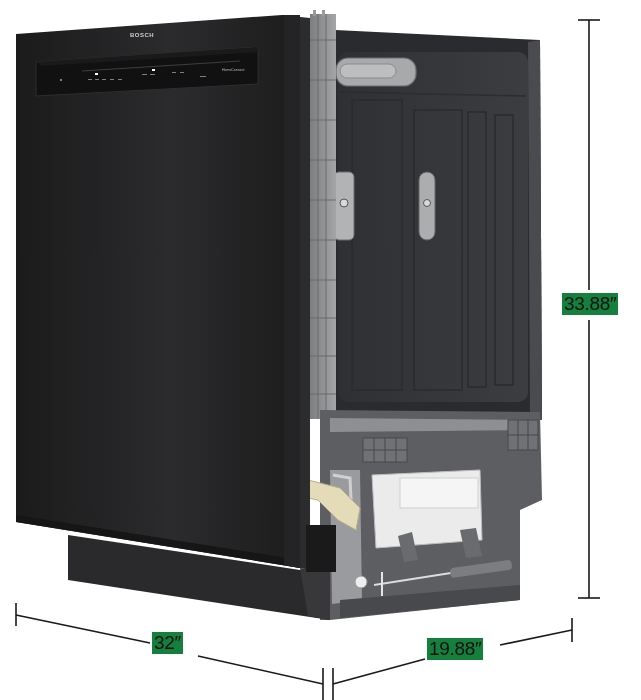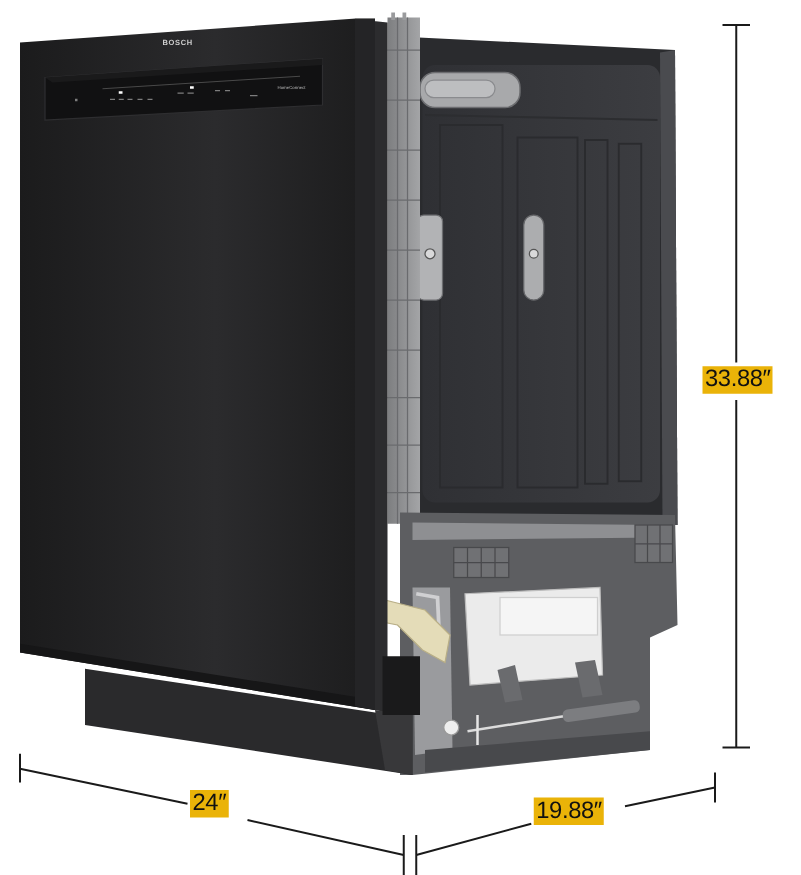--- a/index.html
+++ b/index.html
@@ -23,21 +23,21 @@
       position: absolute;
       left: 0; top: 0;
     }
     .dim-label {
       position: absolute;
       font-family: "Liberation Sans", sans-serif;
       color: #111111;
       font-size: 19px;
       letter-spacing: -0.3px;
       white-space: nowrap;
-      background: #eab308;
+      background: #15803d;
       padding: 0 2px;
       line-height: 22px;
     }
     .dim-height { left: 562px; top: 293px; }
     .dim-width  { left: 152px; top: 632px; }
     .dim-depth  { left: 427px; top: 638px; }
     .brand {
       position: absolute;
       left: 130px; top: 32px;
       font-size: 6px;
@@ -209,15 +209,15 @@
       <line x1="333" y1="684" x2="425" y2="659"></line>
       <line x1="500" y1="645" x2="572" y2="630"></line>
       <line x1="572" y1="618" x2="572" y2="642"></line>
     </g>
   </svg>
 
   <div class="brand">BOSCH</div>
   <div class="brand-badge">HomeConnect</div>
 
   <div class="dim-label dim-height">33.88″</div>
-  <div class="dim-label dim-width">24″</div>
+  <div class="dim-label dim-width">32″</div>
   <div class="dim-label dim-depth">19.88″</div>
 </div>
 
 </body></html>

